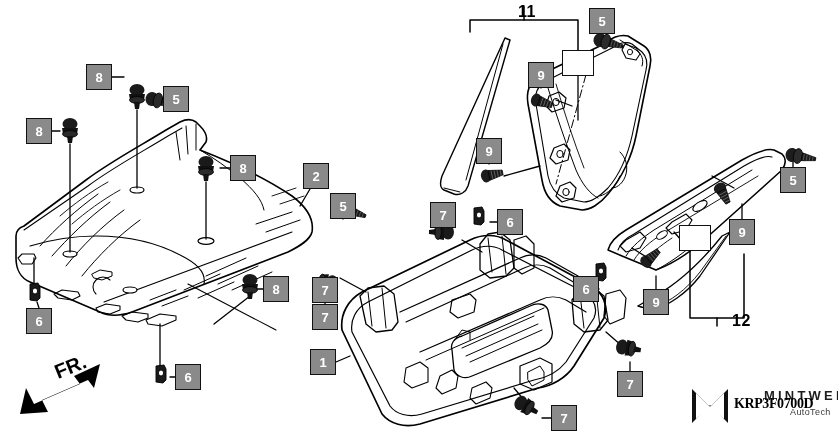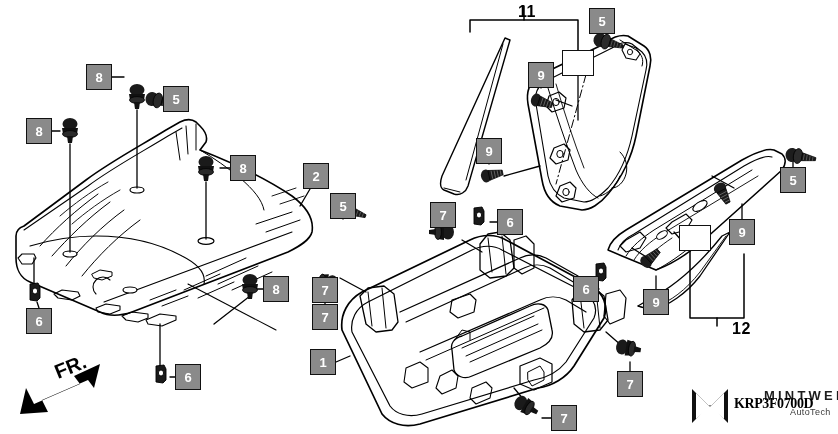--- a/index.html
+++ b/index.html
@@ -315,21 +315,21 @@
       <div class="callout" style="left: 617px; top: 371px;">7</div>
       <div class="callout" style="left: 310px; top: 349px;">1</div>
       <div class="callout" style="left: 551px; top: 405px;">7</div>
     </div>
   <div id="whiteboxes">
       <div class="whitebox" style="left: 562px; top: 50px;"></div>
       <div class="whitebox" style="left: 679px; top: 225px;"></div>
     </div>
   <div id="grouplabels">
       <div class="grouplabel" style="left: 518px; top: 3px;">11</div>
-      <div class="grouplabel" style="left: 732px; top: 320px;">12</div>
+      <div class="grouplabel" style="left: 732px; top: 312px;">12</div>
     </div>
 
   <div class="wm">
     <svg width="40" height="44" viewBox="0 0 40 44">
       <path d="M2,6 L2,40 L20,22 L38,40 L38,6 L20,24 Z" fill="#111"></path>
       <path d="M20,24 L6,10 L6,36 Z" fill="#fff"></path>
       <path d="M20,24 L34,10 L34,36 Z" fill="#fff"></path>
     </svg>
     <div class="wmtext wm-name">MINTWELL</div>
     <div class="wmtext wm-sub">AutoTech</div>

